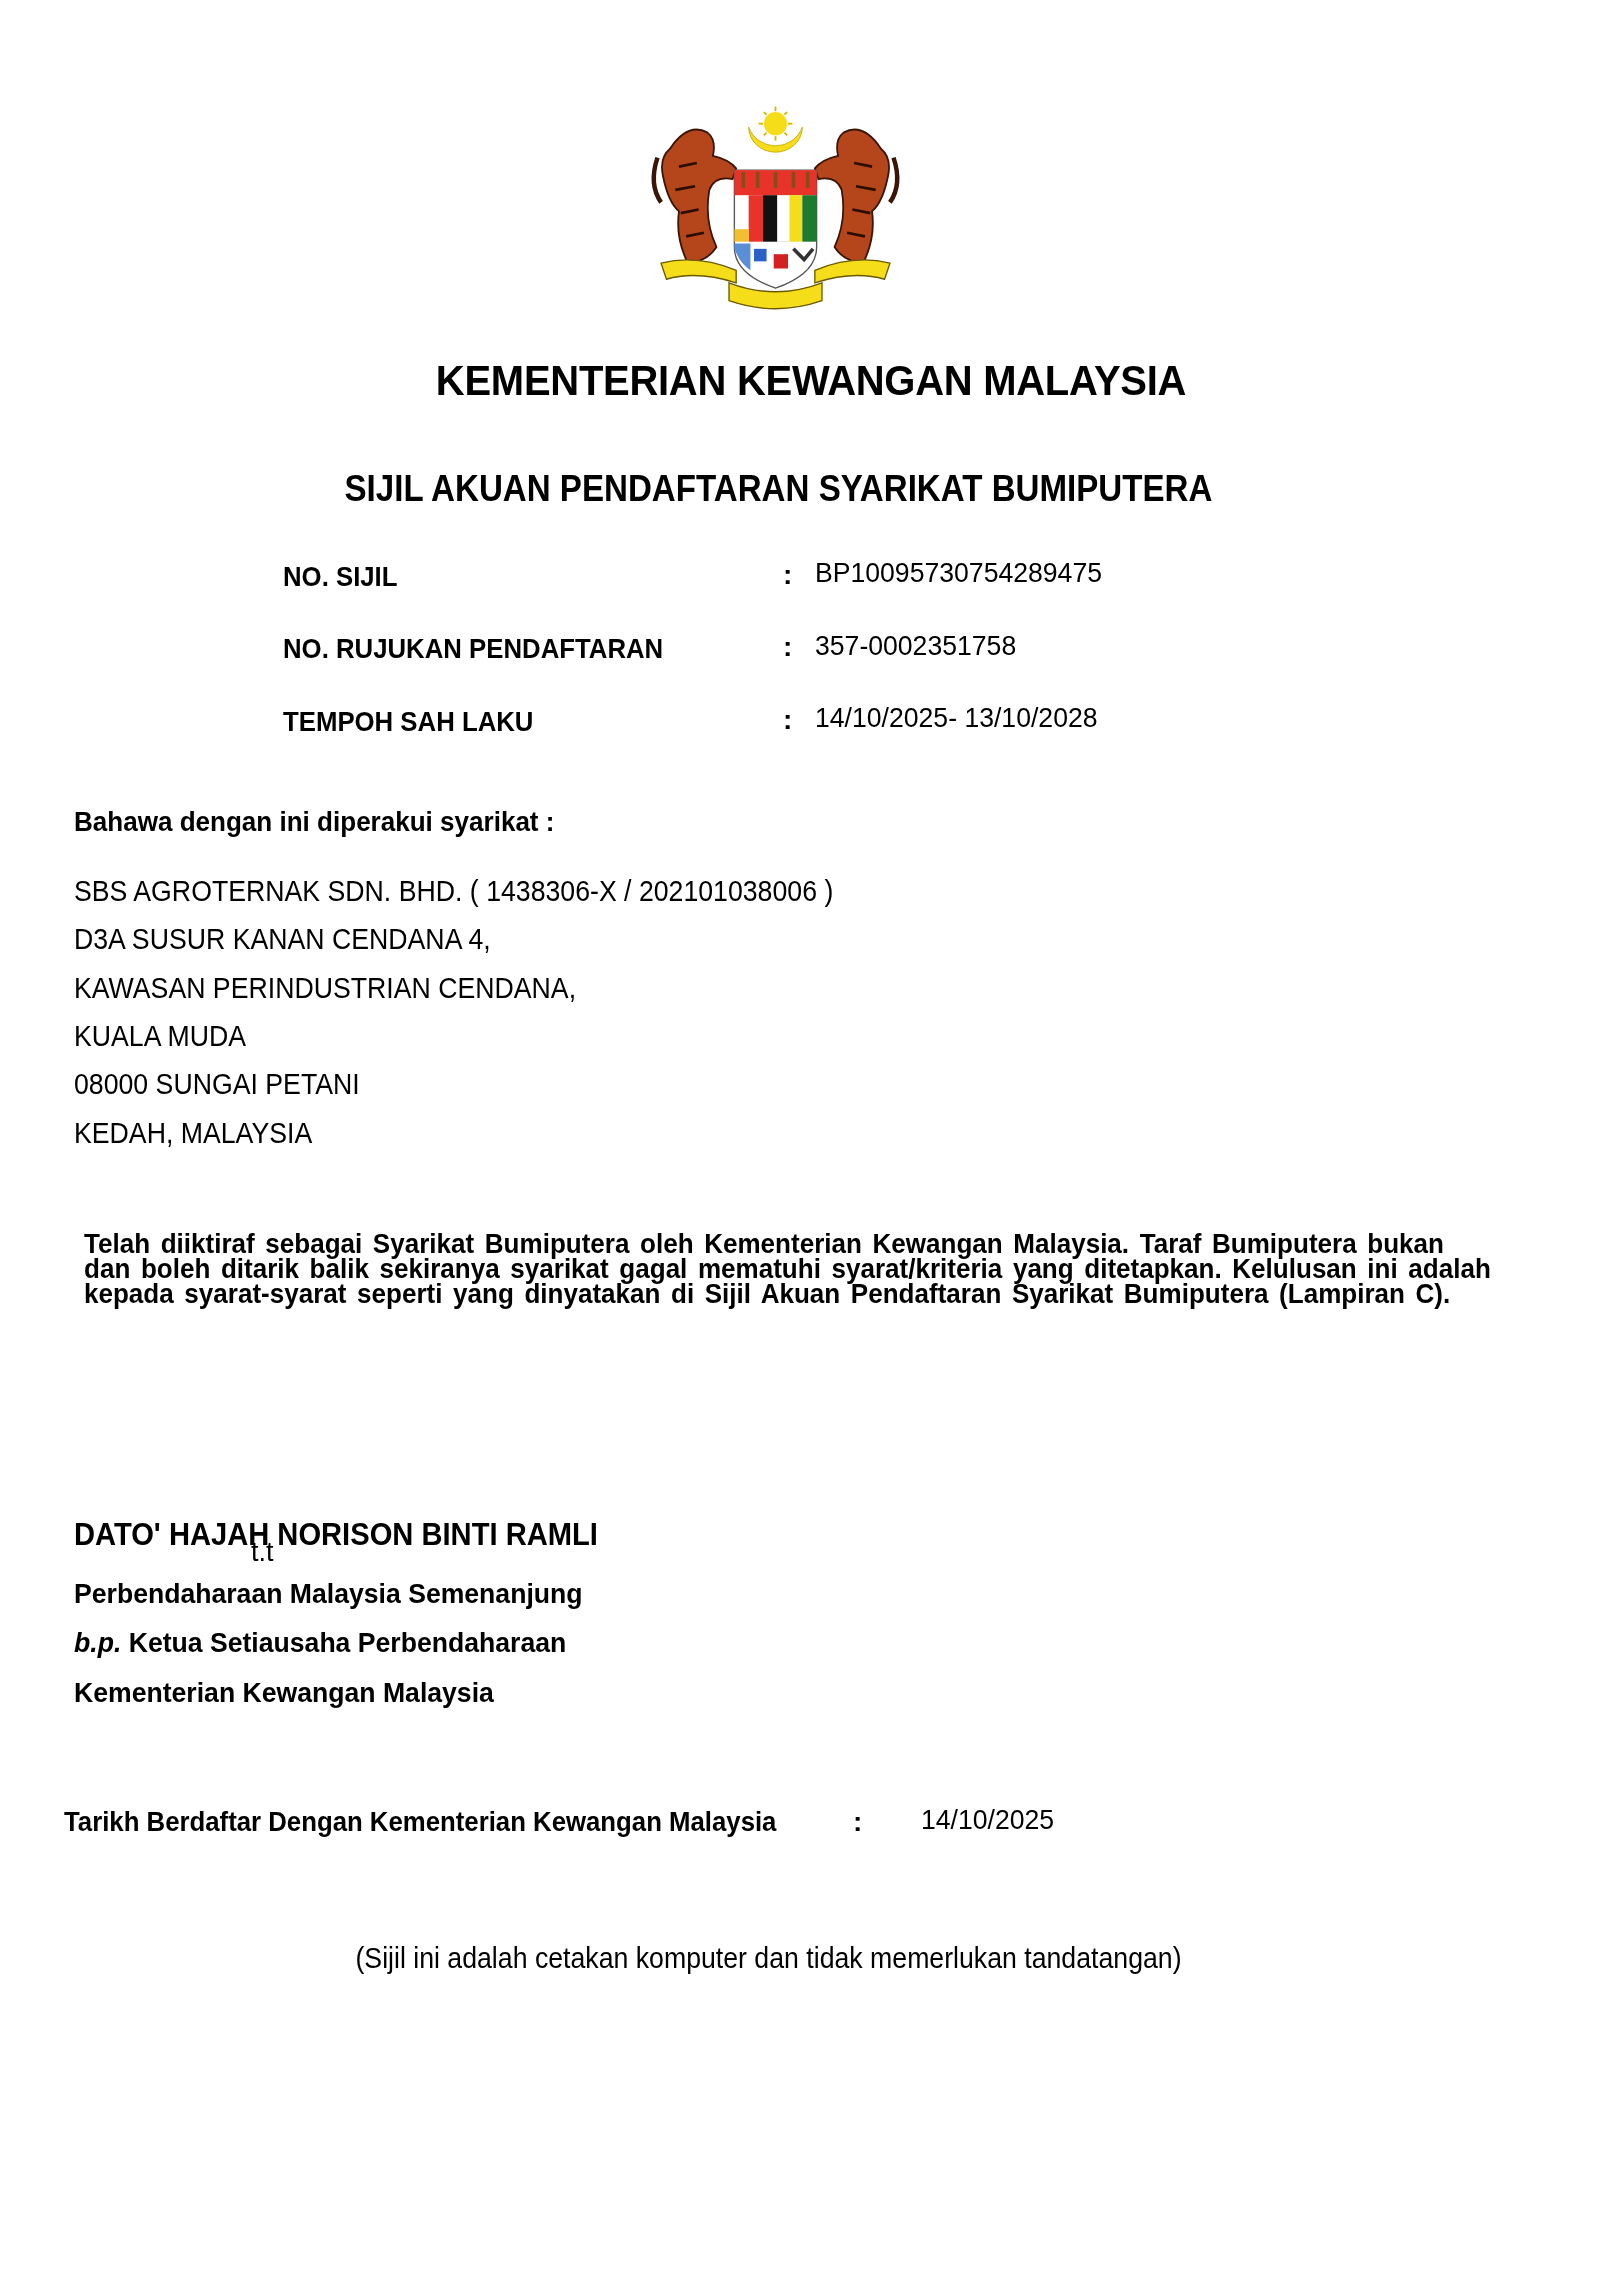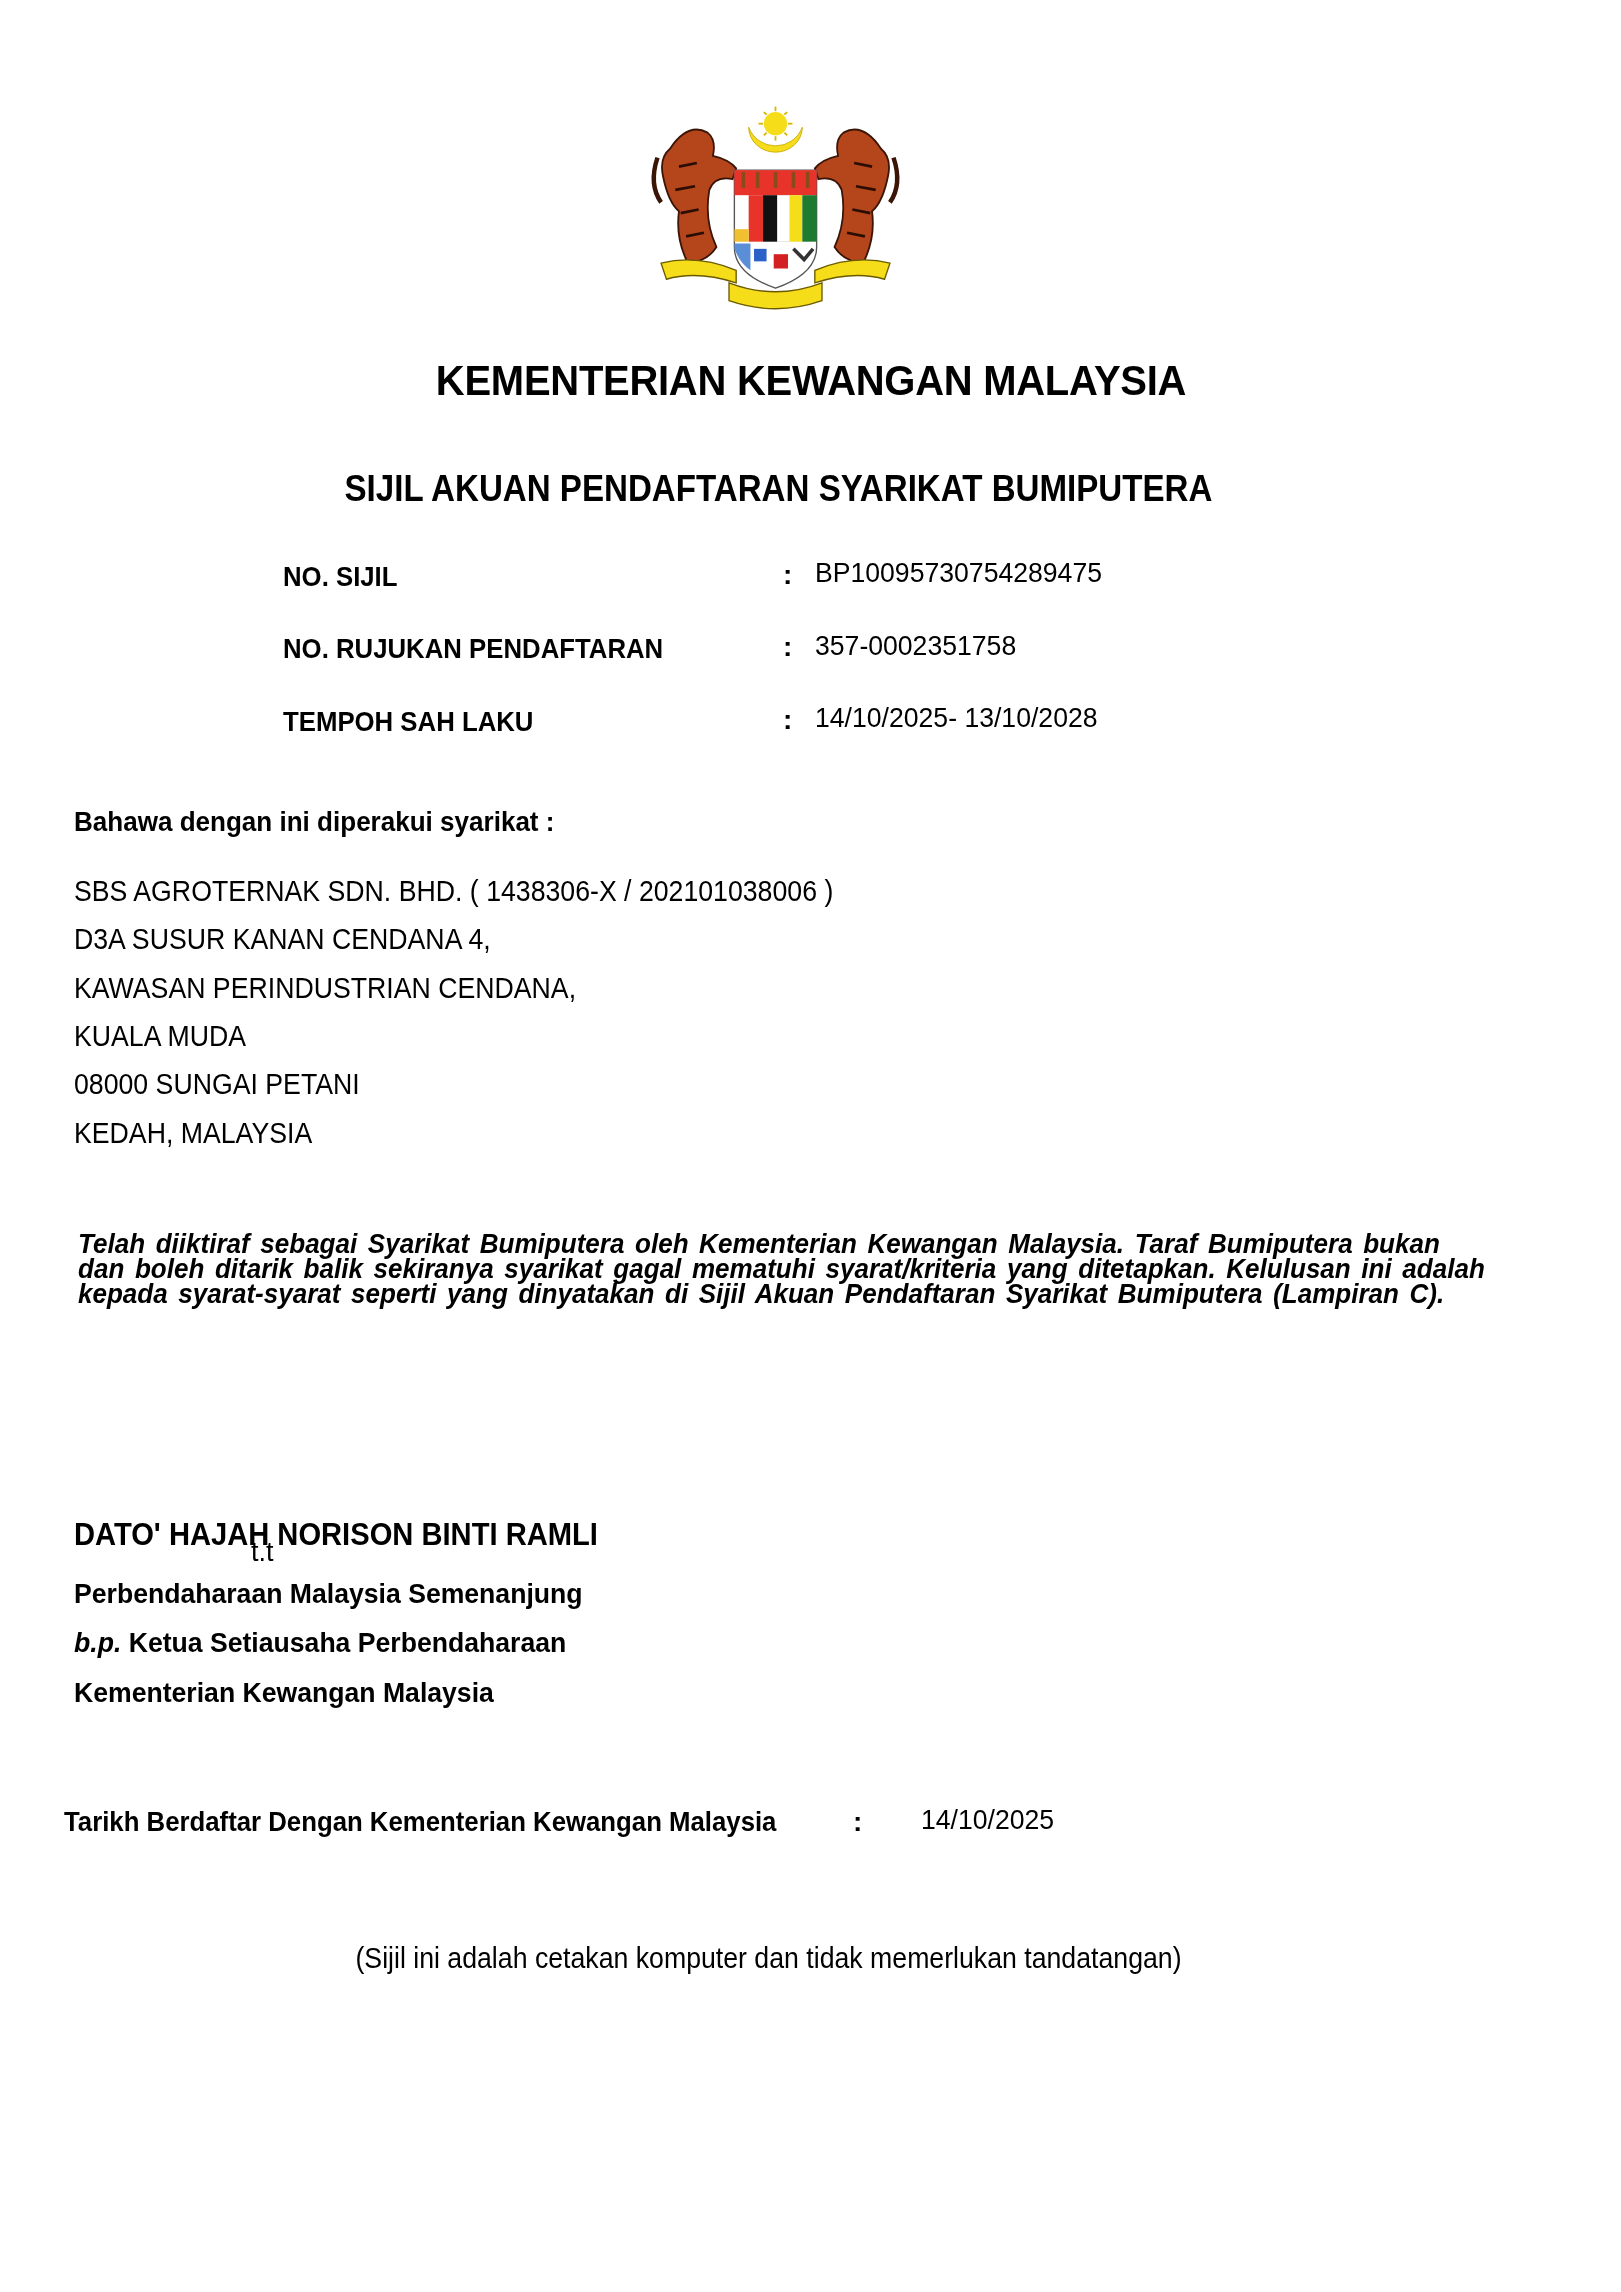--- a/index.html
+++ b/index.html
@@ -7,21 +7,21 @@
          font-family:"Liberation Sans", sans-serif; color:#000; }
   .abs { position:absolute; white-space:nowrap; }
   .crest { position:absolute; left:643px; top:104px; width:265px; height:211px; }
   .title { left:0; width:1622px; text-align:center; top:356px; font-size:43px; font-weight:bold; letter-spacing:-0.3px; transform:scaleX(0.93); }
   .subtitle { left:0; width:1557px; text-align:center; top:468px; font-size:36px; font-weight:bold; transform:scaleX(0.92); }
   .info-label { left:283px; font-size:28px; font-weight:bold; transform-origin:left; transform:scaleX(0.92); }
   .info-colon { left:783px; font-size:28px; font-weight:bold; }
   .info-value { left:815px; font-size:28px; transform-origin:left; transform:scaleX(0.95); }
   .intro { left:74px; top:806px; font-size:28px; font-weight:bold; transform-origin:left; transform:scaleX(0.93); }
   .addr { left:74px; font-size:29px; transform-origin:left; transform:scaleX(0.92); }
-  .para-wrap { position:absolute; left:78px; top:1231px; width:1465px; height:99px; overflow:hidden;font-style:italic; }
+  .para-wrap { position:absolute; left:84px; top:1231px; width:1465px; height:99px; overflow:hidden; }
   .para-line { display:block; white-space:nowrap; font-size:28px; font-weight:bold; line-height:25px; transform-origin:left; transform:scaleX(0.93); word-spacing:3.6px; }
   .tt { left:251px; top:1537px; font-size:27px; }
   .signer { left:74px; top:1517px; font-size:31px; font-weight:bold; transform-origin:left; transform:scaleX(0.94); }
   .sig-line { left:74px; font-size:28px; font-weight:bold; transform-origin:left; transform:scaleX(0.95); }
   .sig-line i { font-style:italic; }
   .reg-label { left:64px; top:1806px; font-size:28px; font-weight:bold; transform-origin:left; transform:scaleX(0.92); }
   .reg-colon { left:853px; top:1806px; font-size:28px; font-weight:bold; }
   .reg-value { left:921px; top:1804px; font-size:28px; transform-origin:left; transform:scaleX(0.95); }
   .note { left:0; width:1537px; text-align:center; top:1942px; font-size:29px; transform:scaleX(0.92); }
 </style>

